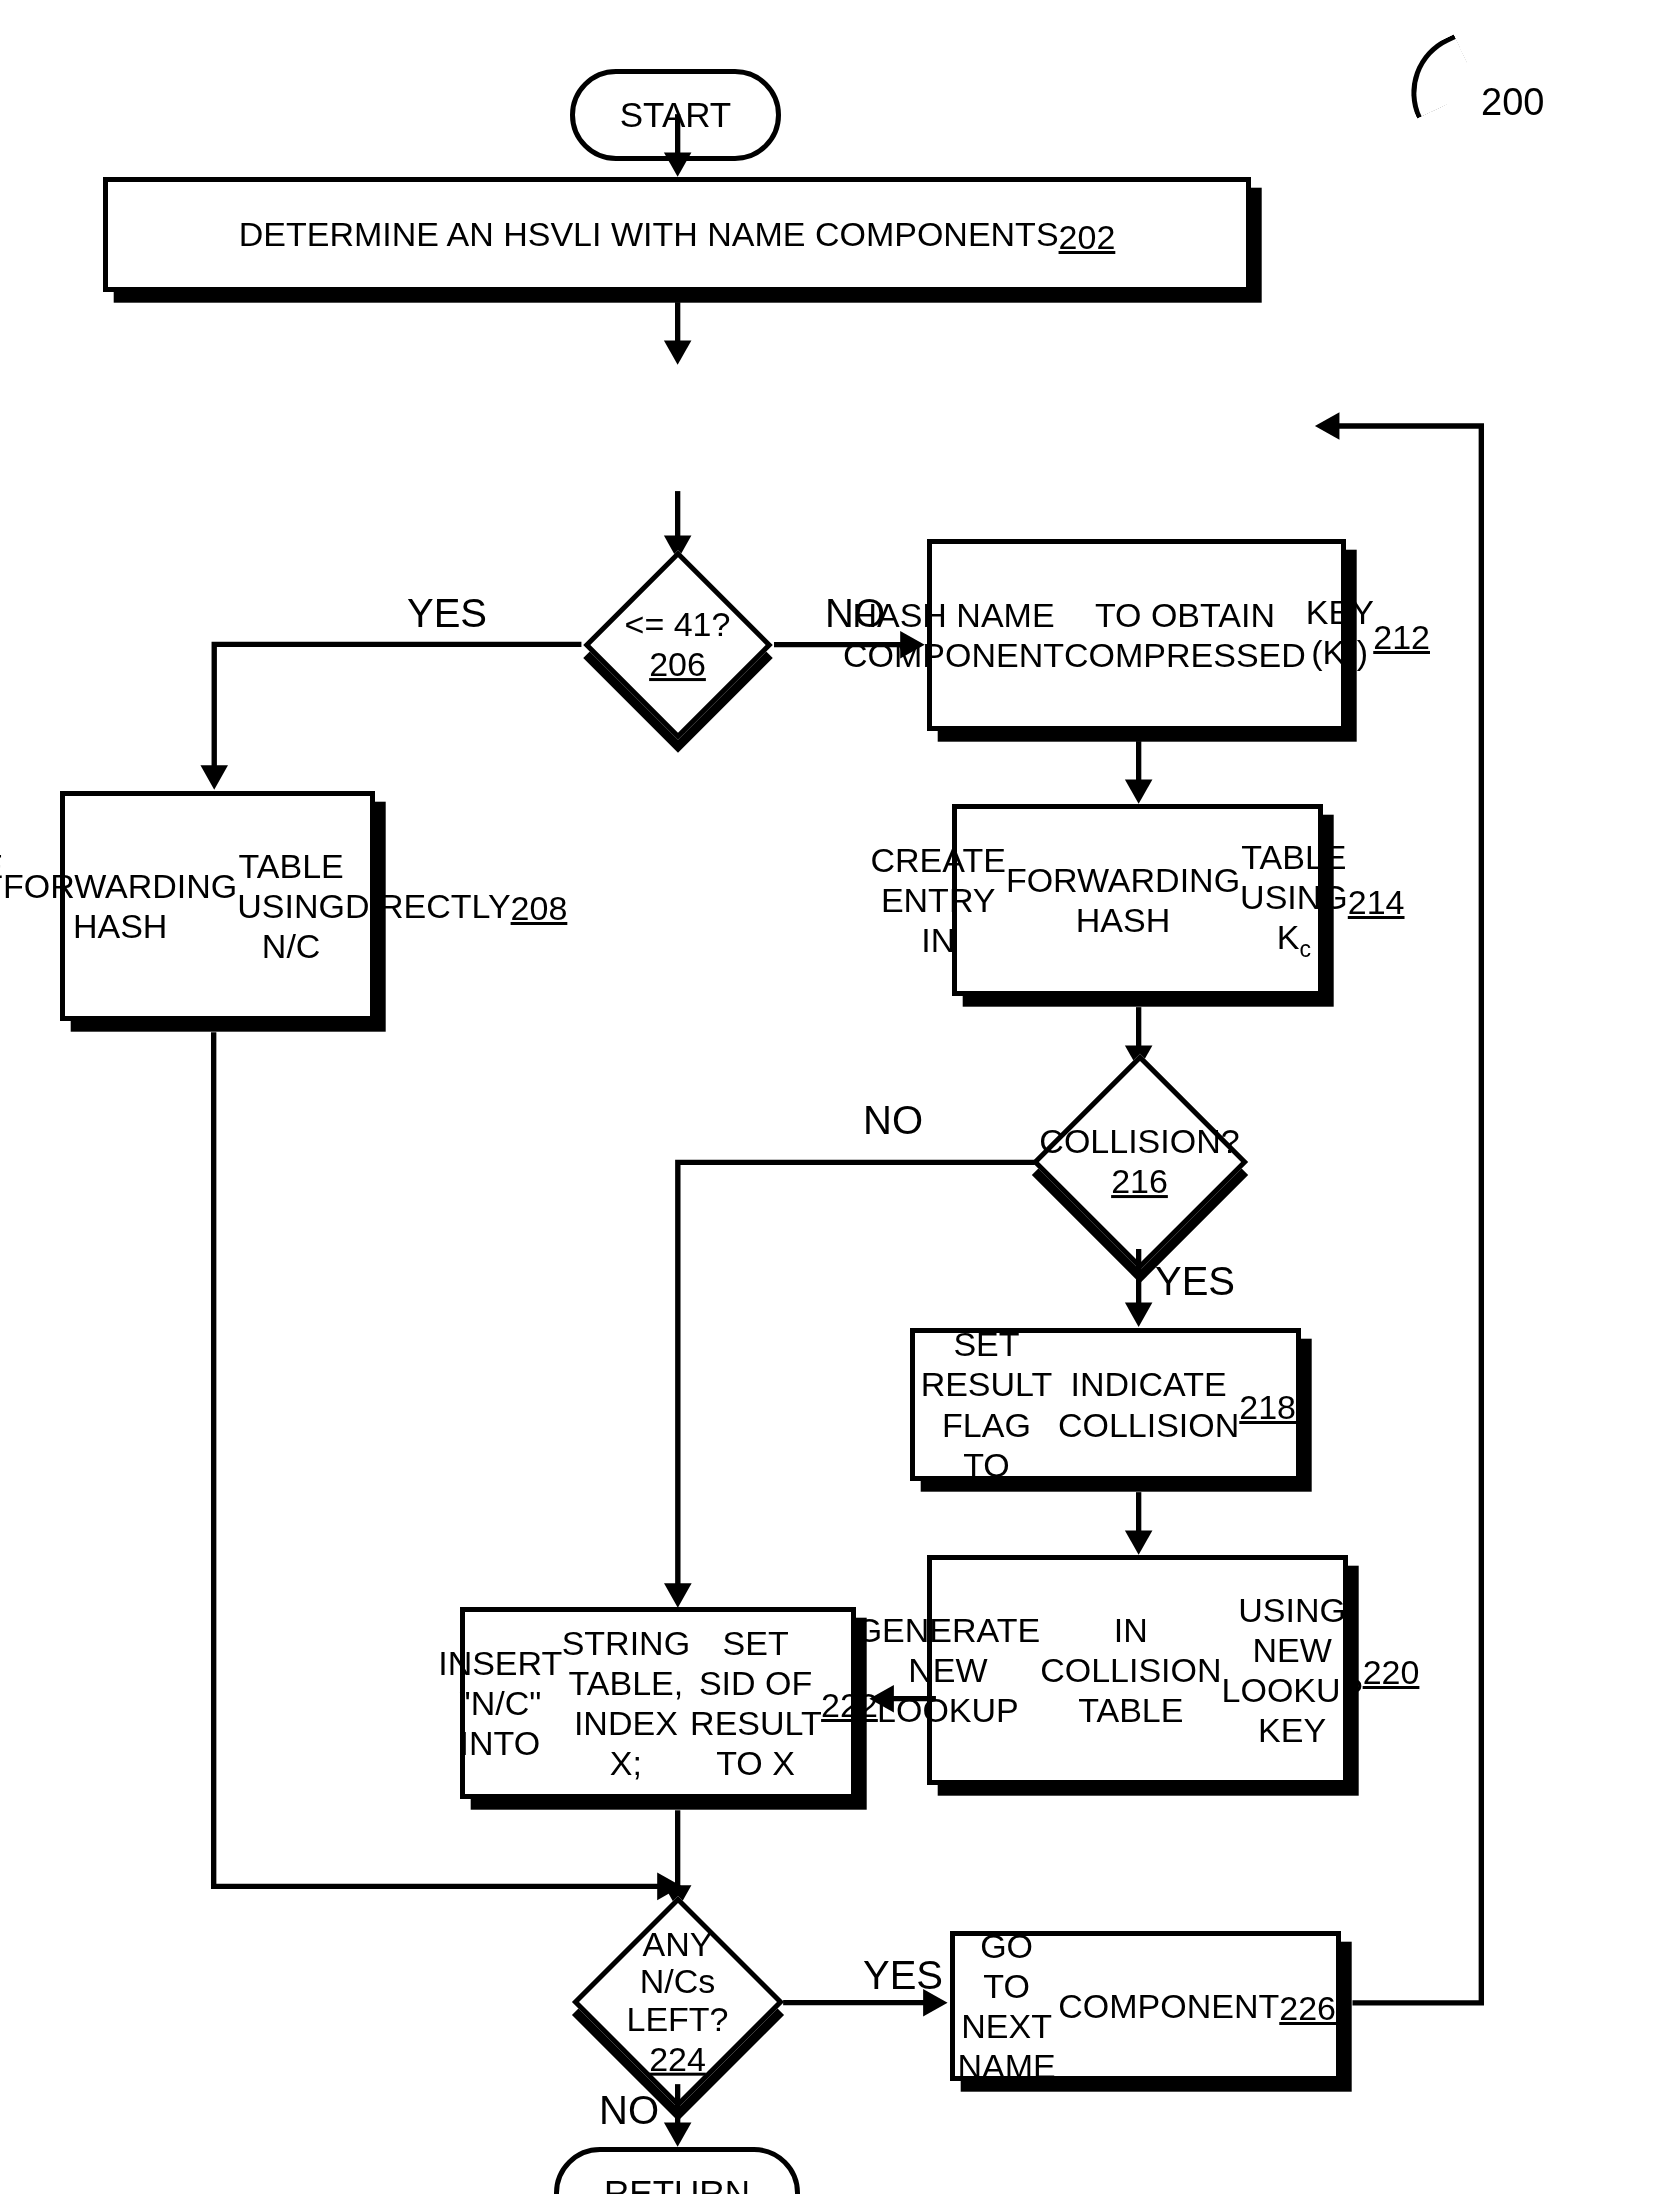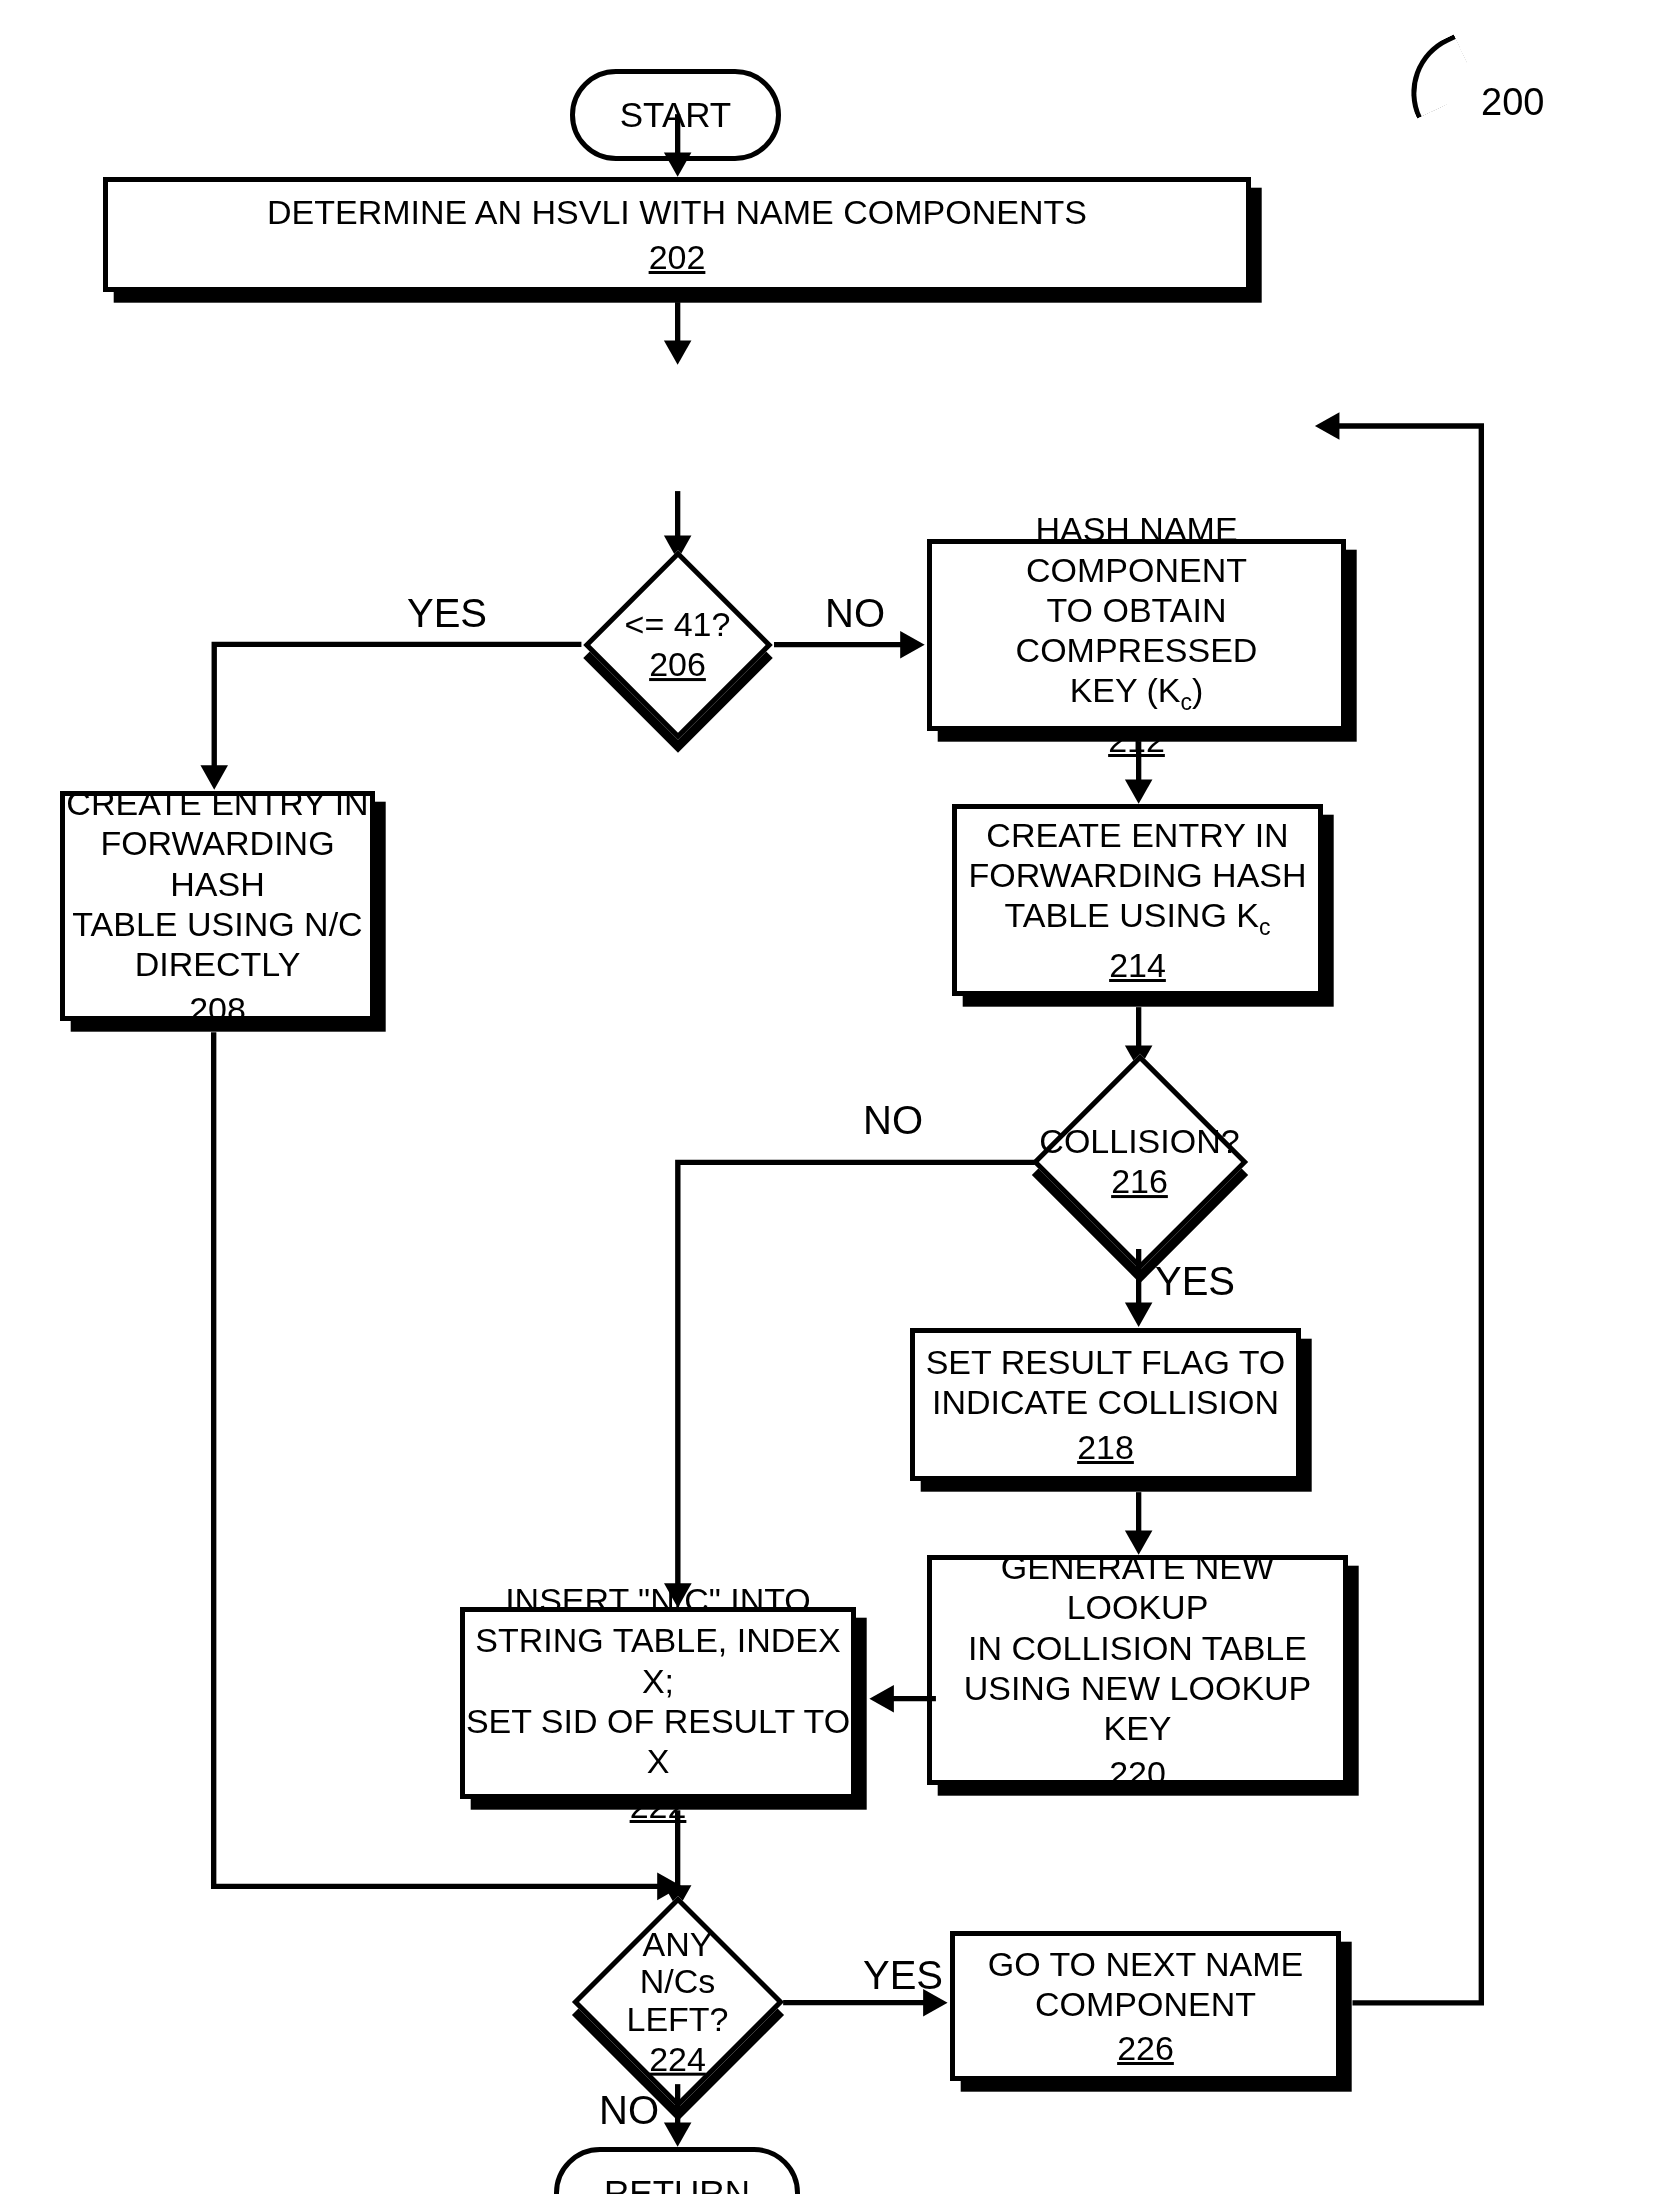--- a/index.html
+++ b/index.html
@@ -18,21 +18,20 @@
   .box {
     position: absolute;
     background: #fff;
     border: 5.4px solid #000;
     box-shadow: 10.7px 10.7px 0 #000;
     box-sizing: border-box;
     text-align: center;
   }
   .box-inner {
     display: flex;
-    flex-direction: column;
     align-items: center;
     justify-content: center;
     height: 100%;
     line-height: 1.18;
     font-size: 34px;
     font-weight: 400;
   }
   .ref {
     text-decoration: underline;
     margin-top: 4.6px;

